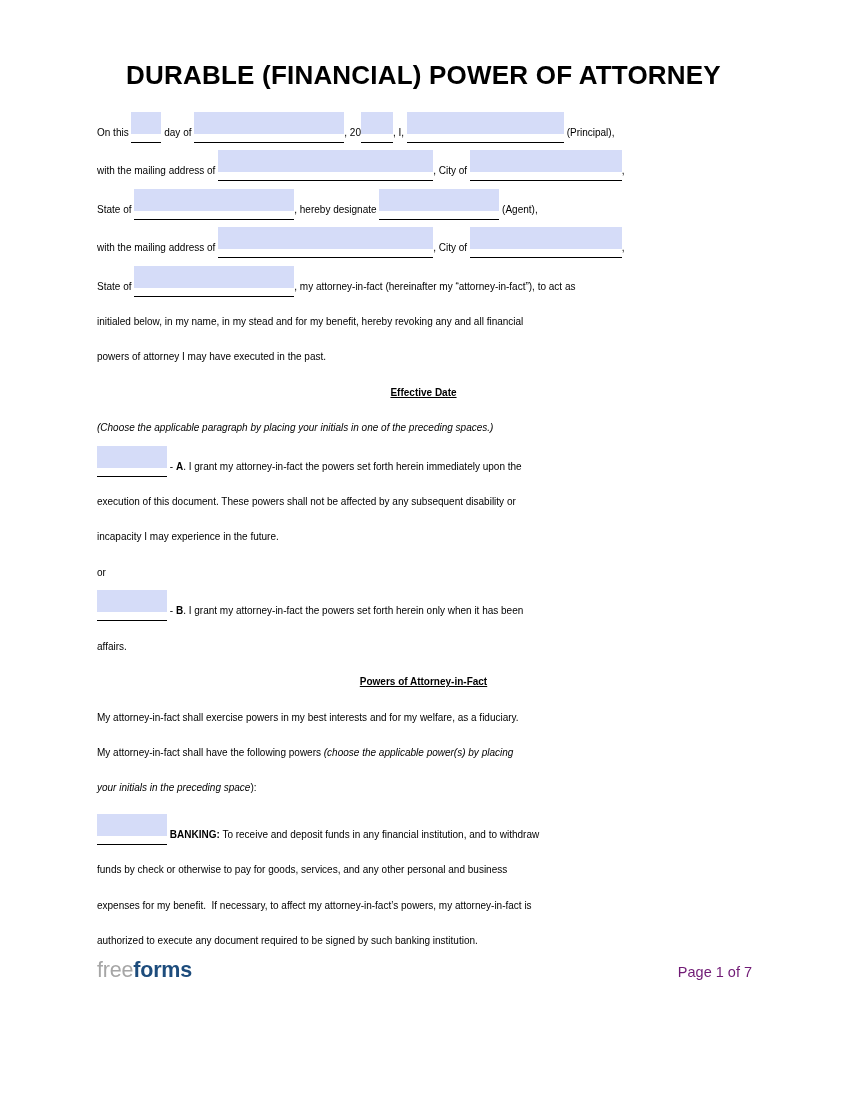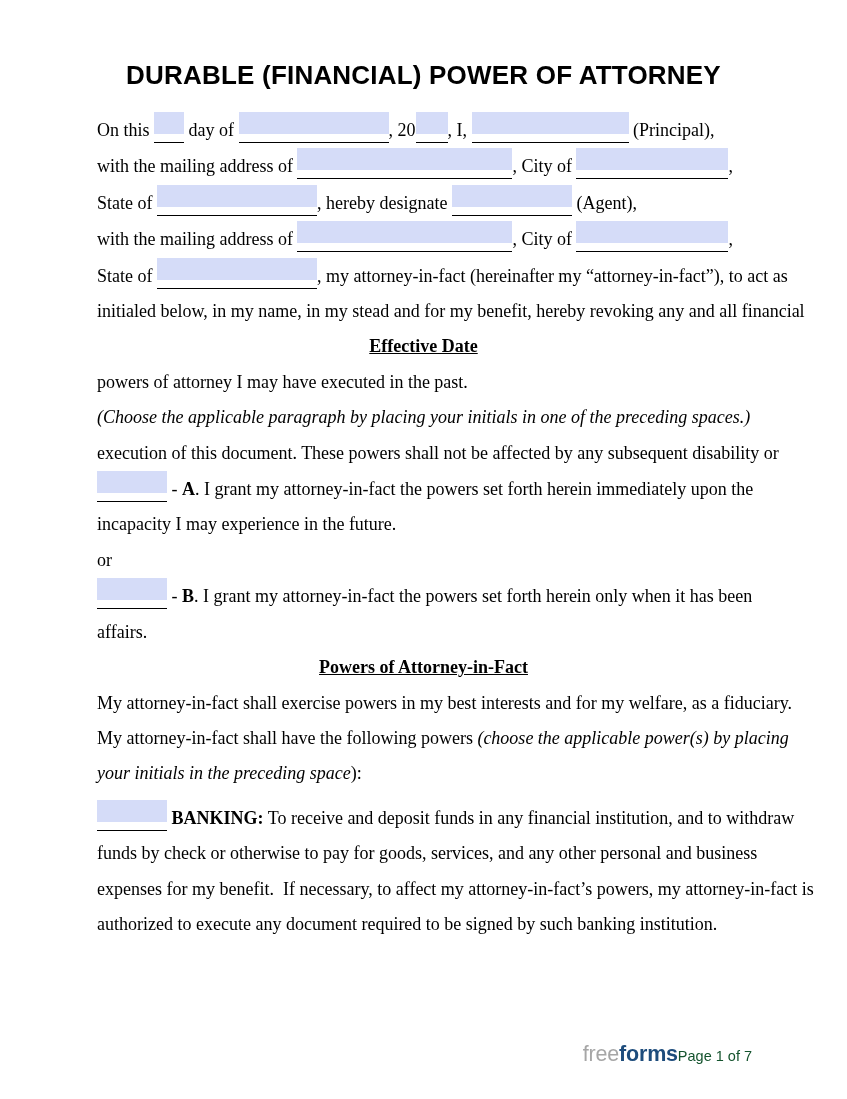--- a/index.html
+++ b/index.html
@@ -15,24 +15,23 @@
   .title{
     margin:0;
     padding-top:60px;
     text-align:center;
     font-size:26px;
     font-weight:bold;
     letter-spacing:.2px;
   }
   .content{padding:21px 84px 0 84px;}
   .line{
-    font-size:18px;
+    font-size:10px;
     line-height:35.4px;
     white-space:nowrap;
-    font-family:Liberation Serif, serif;
   }
   .center{text-align:center;}
   .italic{font-style:italic;}
   .heading-text{font-weight:bold;text-decoration:underline;}
   b{font-weight:bold;}
   i{font-style:italic;text-align:right;}
   .mt8{margin-top:8px;}
   
   .blank{
     display:inline-block;
@@ -41,27 +40,27 @@
     background:var(--field-highlight,#d5dcf8);
     background-clip:content-box;
     border-bottom:1.6px solid #000;
     vertical-align:-7px;
   }
   .w30{width:30px;}  .w150{width:150px;} .w32{width:32px;}
   .w157{width:157px;}.w215{width:215px;} .w152{width:152px;}
   .w160{width:160px;}.w120{width:120px;} .w70{width:70px;}
   .footer{
     position:absolute;
-    left:84px;right:82px;top:1036px;
-    display:flex;justify-content:flex-end;align-items:baseline;
+    left:84px;right:82px;top:952px;
+    display:flex;justify-content:space-between;align-items:baseline;
   }
   .logo{font-size:21.5px;letter-spacing:-0.2px;}
   .logo-free{color:var(--logo-free,#a6a6a6);font-weight:400;}
   .logo-forms{color:var(--logo-forms,#1d4c7c);font-weight:700;}
-  .page-number{font-size:14.5px;color:#14532d;margin-top:12px;}
+  .page-number{font-size:14.5px;color:#701a75;margin-top:12px;}
 </style>
 </head>
 <body>
 
 <div class="page">
 
   <h1 class="title">DURABLE (FINANCIAL) POWER OF ATTORNEY</h1>
 
   <div class="content">
 
@@ -69,28 +68,28 @@
 
     <div class="line"><span>with the mailing address of </span><span class="blank w215"></span><span>, City of </span><span class="blank w152"></span><span>,</span></div>
 
     <div class="line"><span>State of </span><span class="blank w160"></span><span>, hereby designate </span><span class="blank w120"></span><span> (Agent),</span></div>
 
     <div class="line"><span>with the mailing address of </span><span class="blank w215"></span><span>, City of </span><span class="blank w152"></span><span>,</span></div>
 
     <div class="line"><span>State of </span><span class="blank w160"></span><span>, my attorney-in-fact (hereinafter my “attorney-in-fact”), to act as</span></div>
 
     <div class="line">initialed below, in my name, in my stead and for my benefit, hereby revoking any and all financial</div>
+    <div class="line">powers of attorney I may have executed in the past.</div>
+
     <div class="line center"><span class="heading-text">Effective Date</span></div>
-
-    <div class="line">powers of attorney I may have executed in the past.</div>
 
     <div class="line italic">(Choose the applicable paragraph by placing your initials in one of the preceding spaces.)</div>
 
+    <div class="line"><span class="blank w70"></span><span> - </span><b>A</b><span>. I grant my attorney-in-fact the powers set forth herein immediately upon the</span></div>
     <div class="line">execution of this document. These powers shall not be affected by any subsequent disability or</div>
-    <div class="line"><span class="blank w70"></span><span> - </span><b>A</b><span>. I grant my attorney-in-fact the powers set forth herein immediately upon the</span></div>
     <div class="line">incapacity I may experience in the future.</div>
 
     <div class="line">or</div>
 
     <div class="line"><span class="blank w70"></span><span> - </span><b>B</b><span>. I grant my attorney-in-fact the powers set forth herein only when it has been</span></div>
     <div class="line">affairs.</div>
 
     <div class="line center"><span class="heading-text">Powers of Attorney-in-Fact</span></div>
 
     <div class="line">My attorney-in-fact shall exercise powers in my best interests and for my welfare, as a fiduciary.</div>

